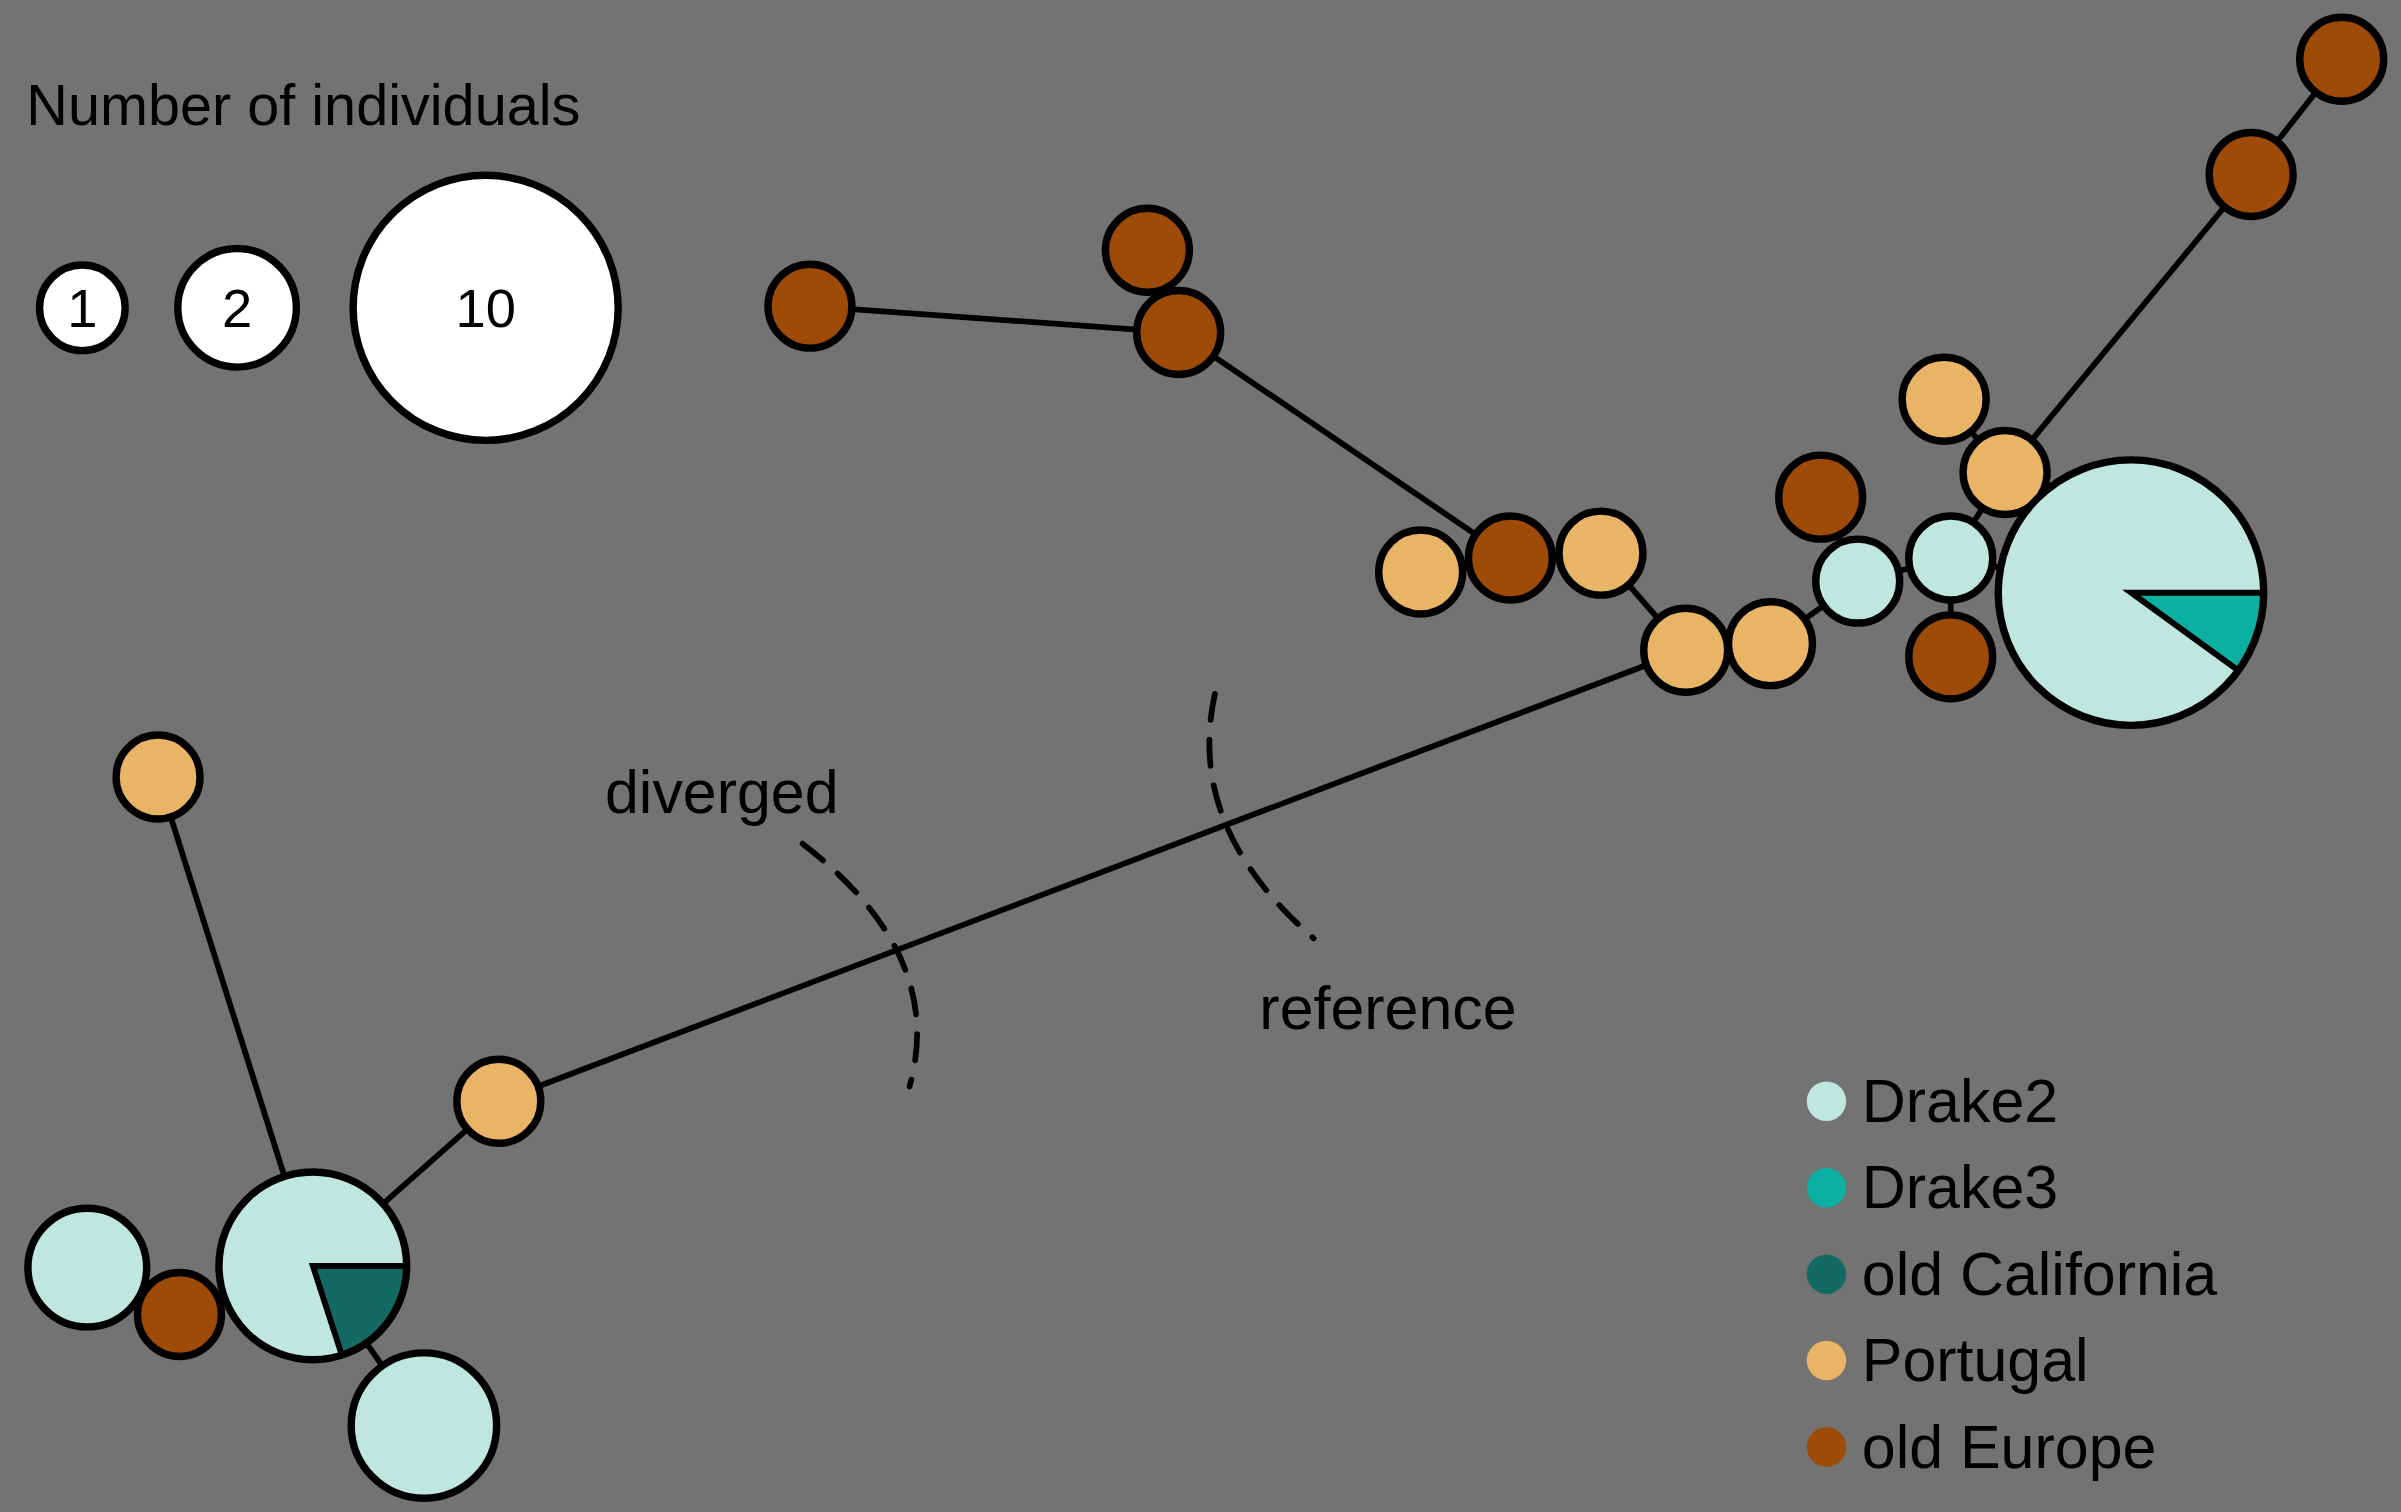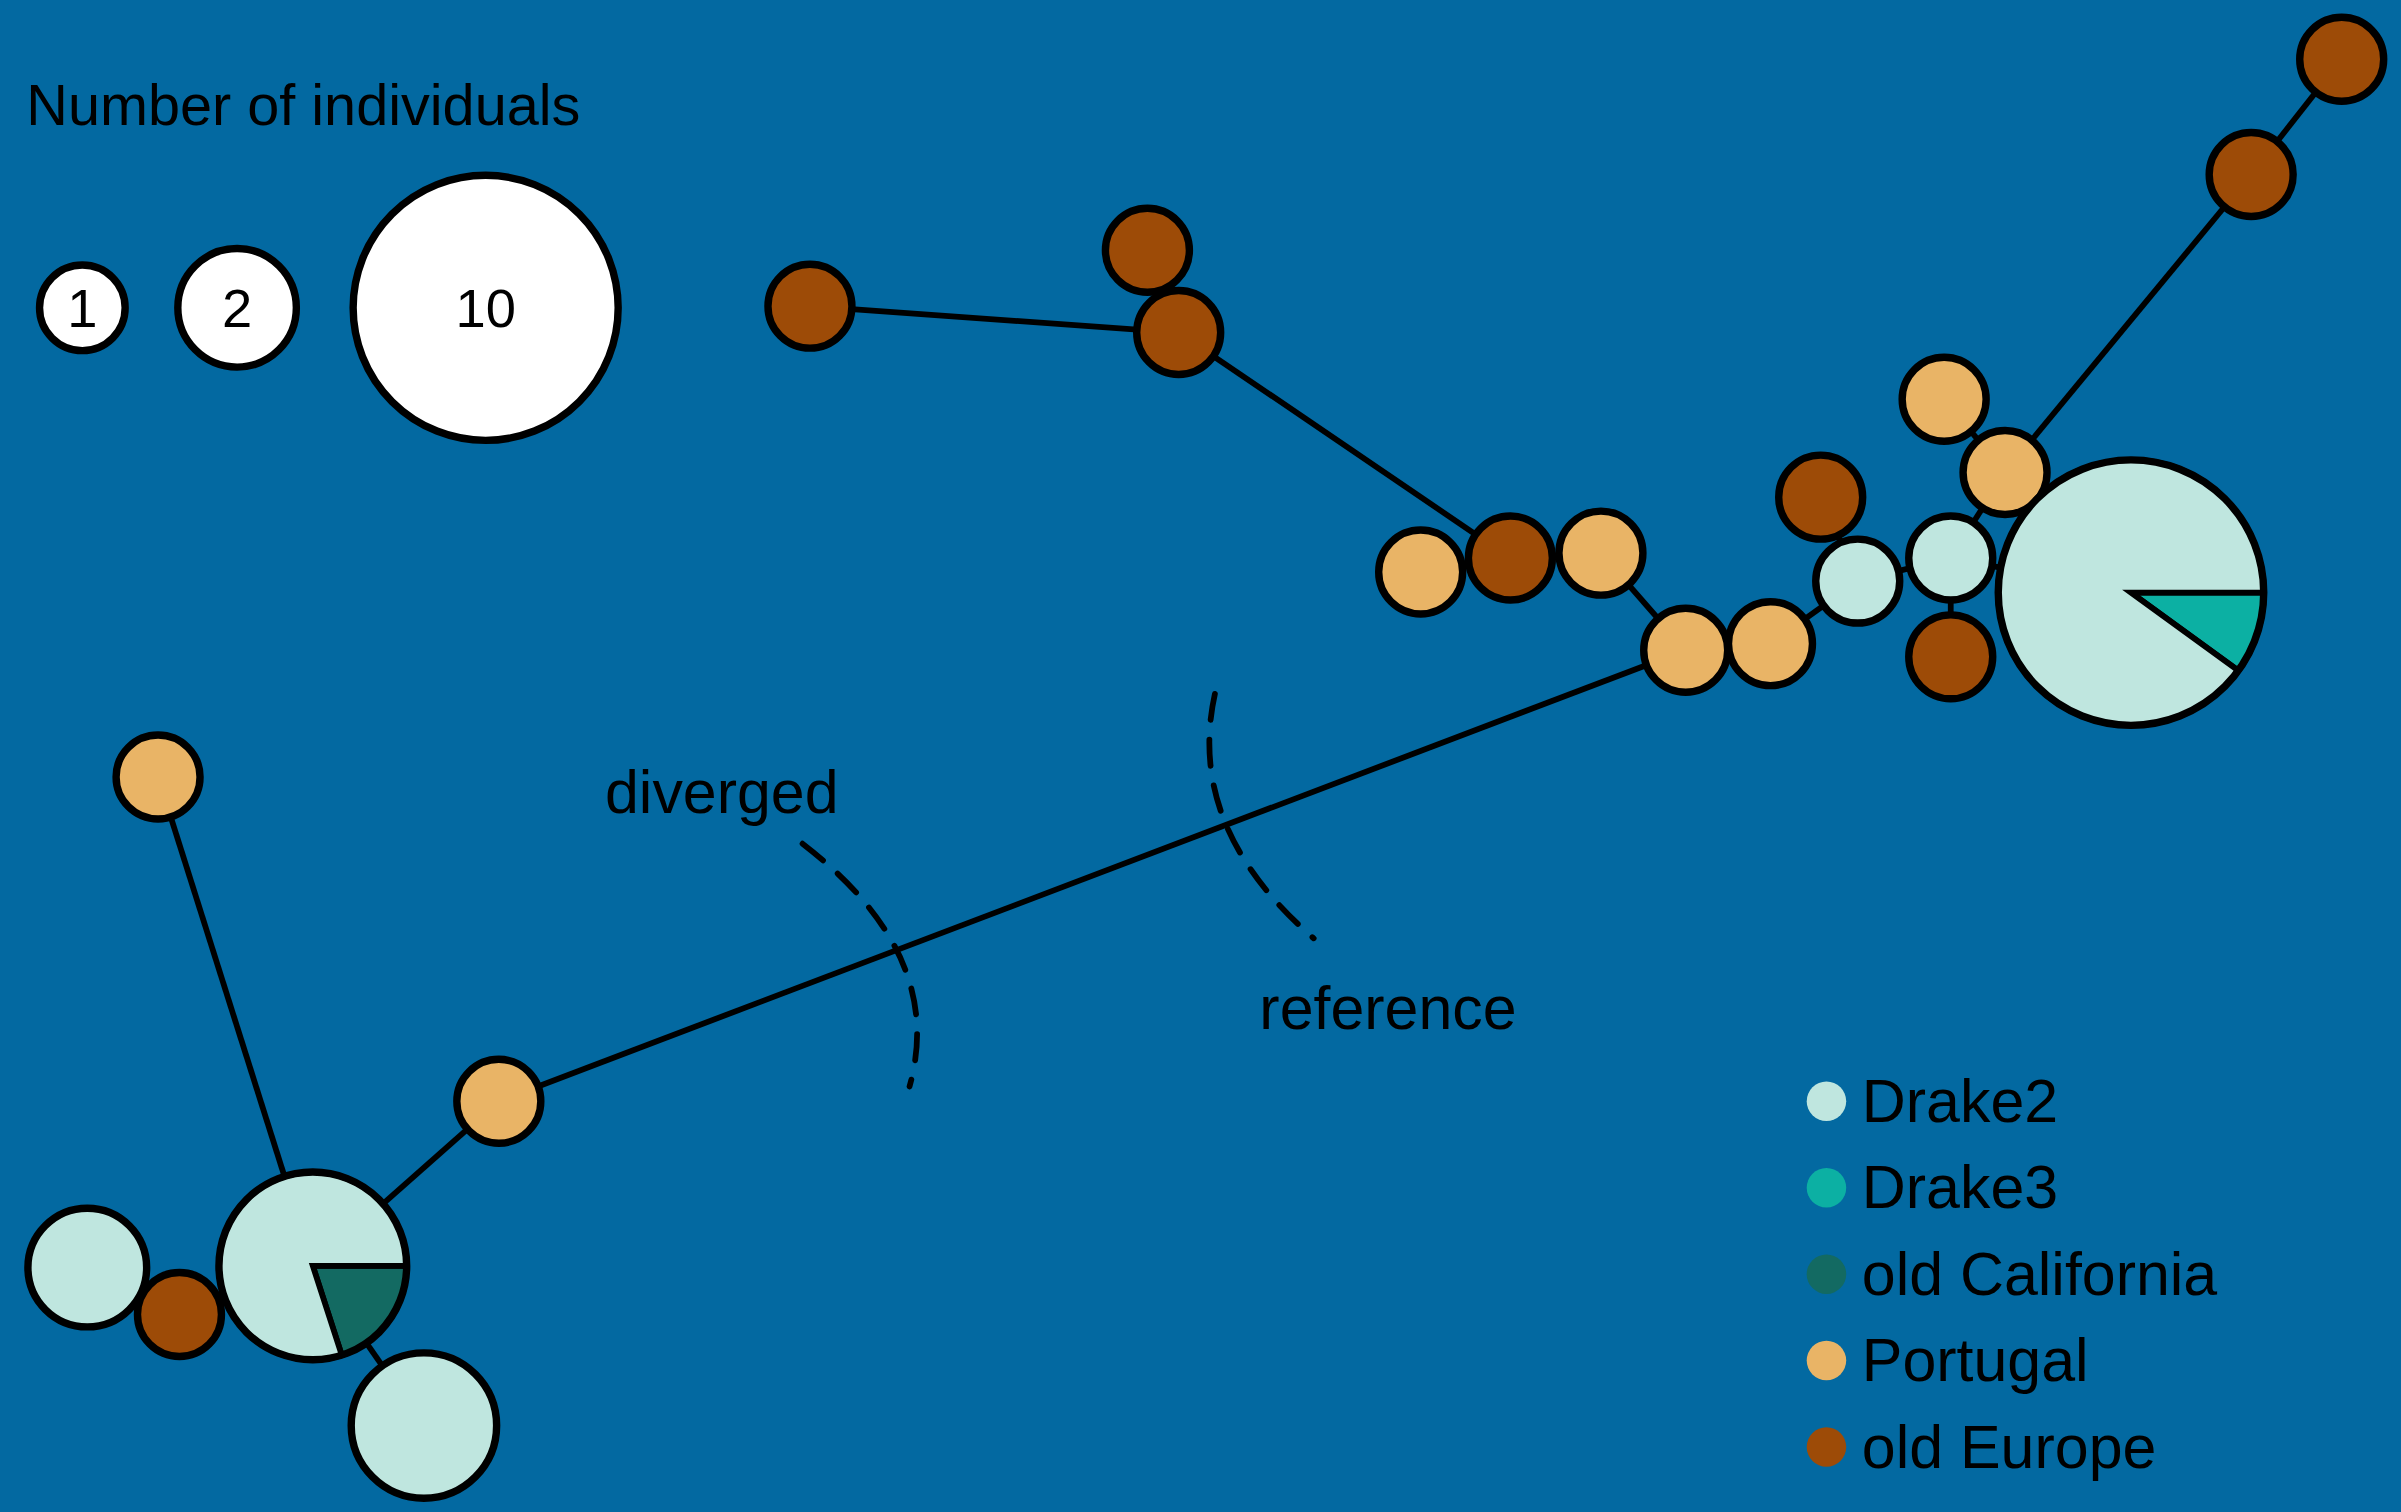--- a/index.html
+++ b/index.html
@@ -4,21 +4,21 @@
 <style>
   html, body {
     margin: 0;
     padding: 0;
     background: #ffffff;
   }
   #stage {
     position: relative;
     width: 2401px;
     height: 1512px;
-    background: #0369a1;
+    background: #737373;
     font-family: "Liberation Sans", sans-serif;
   }
   svg { display: block; }
   .edge {
     stroke: #000000;
     stroke-width: 7;
     fill: none;
   }
   .node-outline {
     fill: none;

